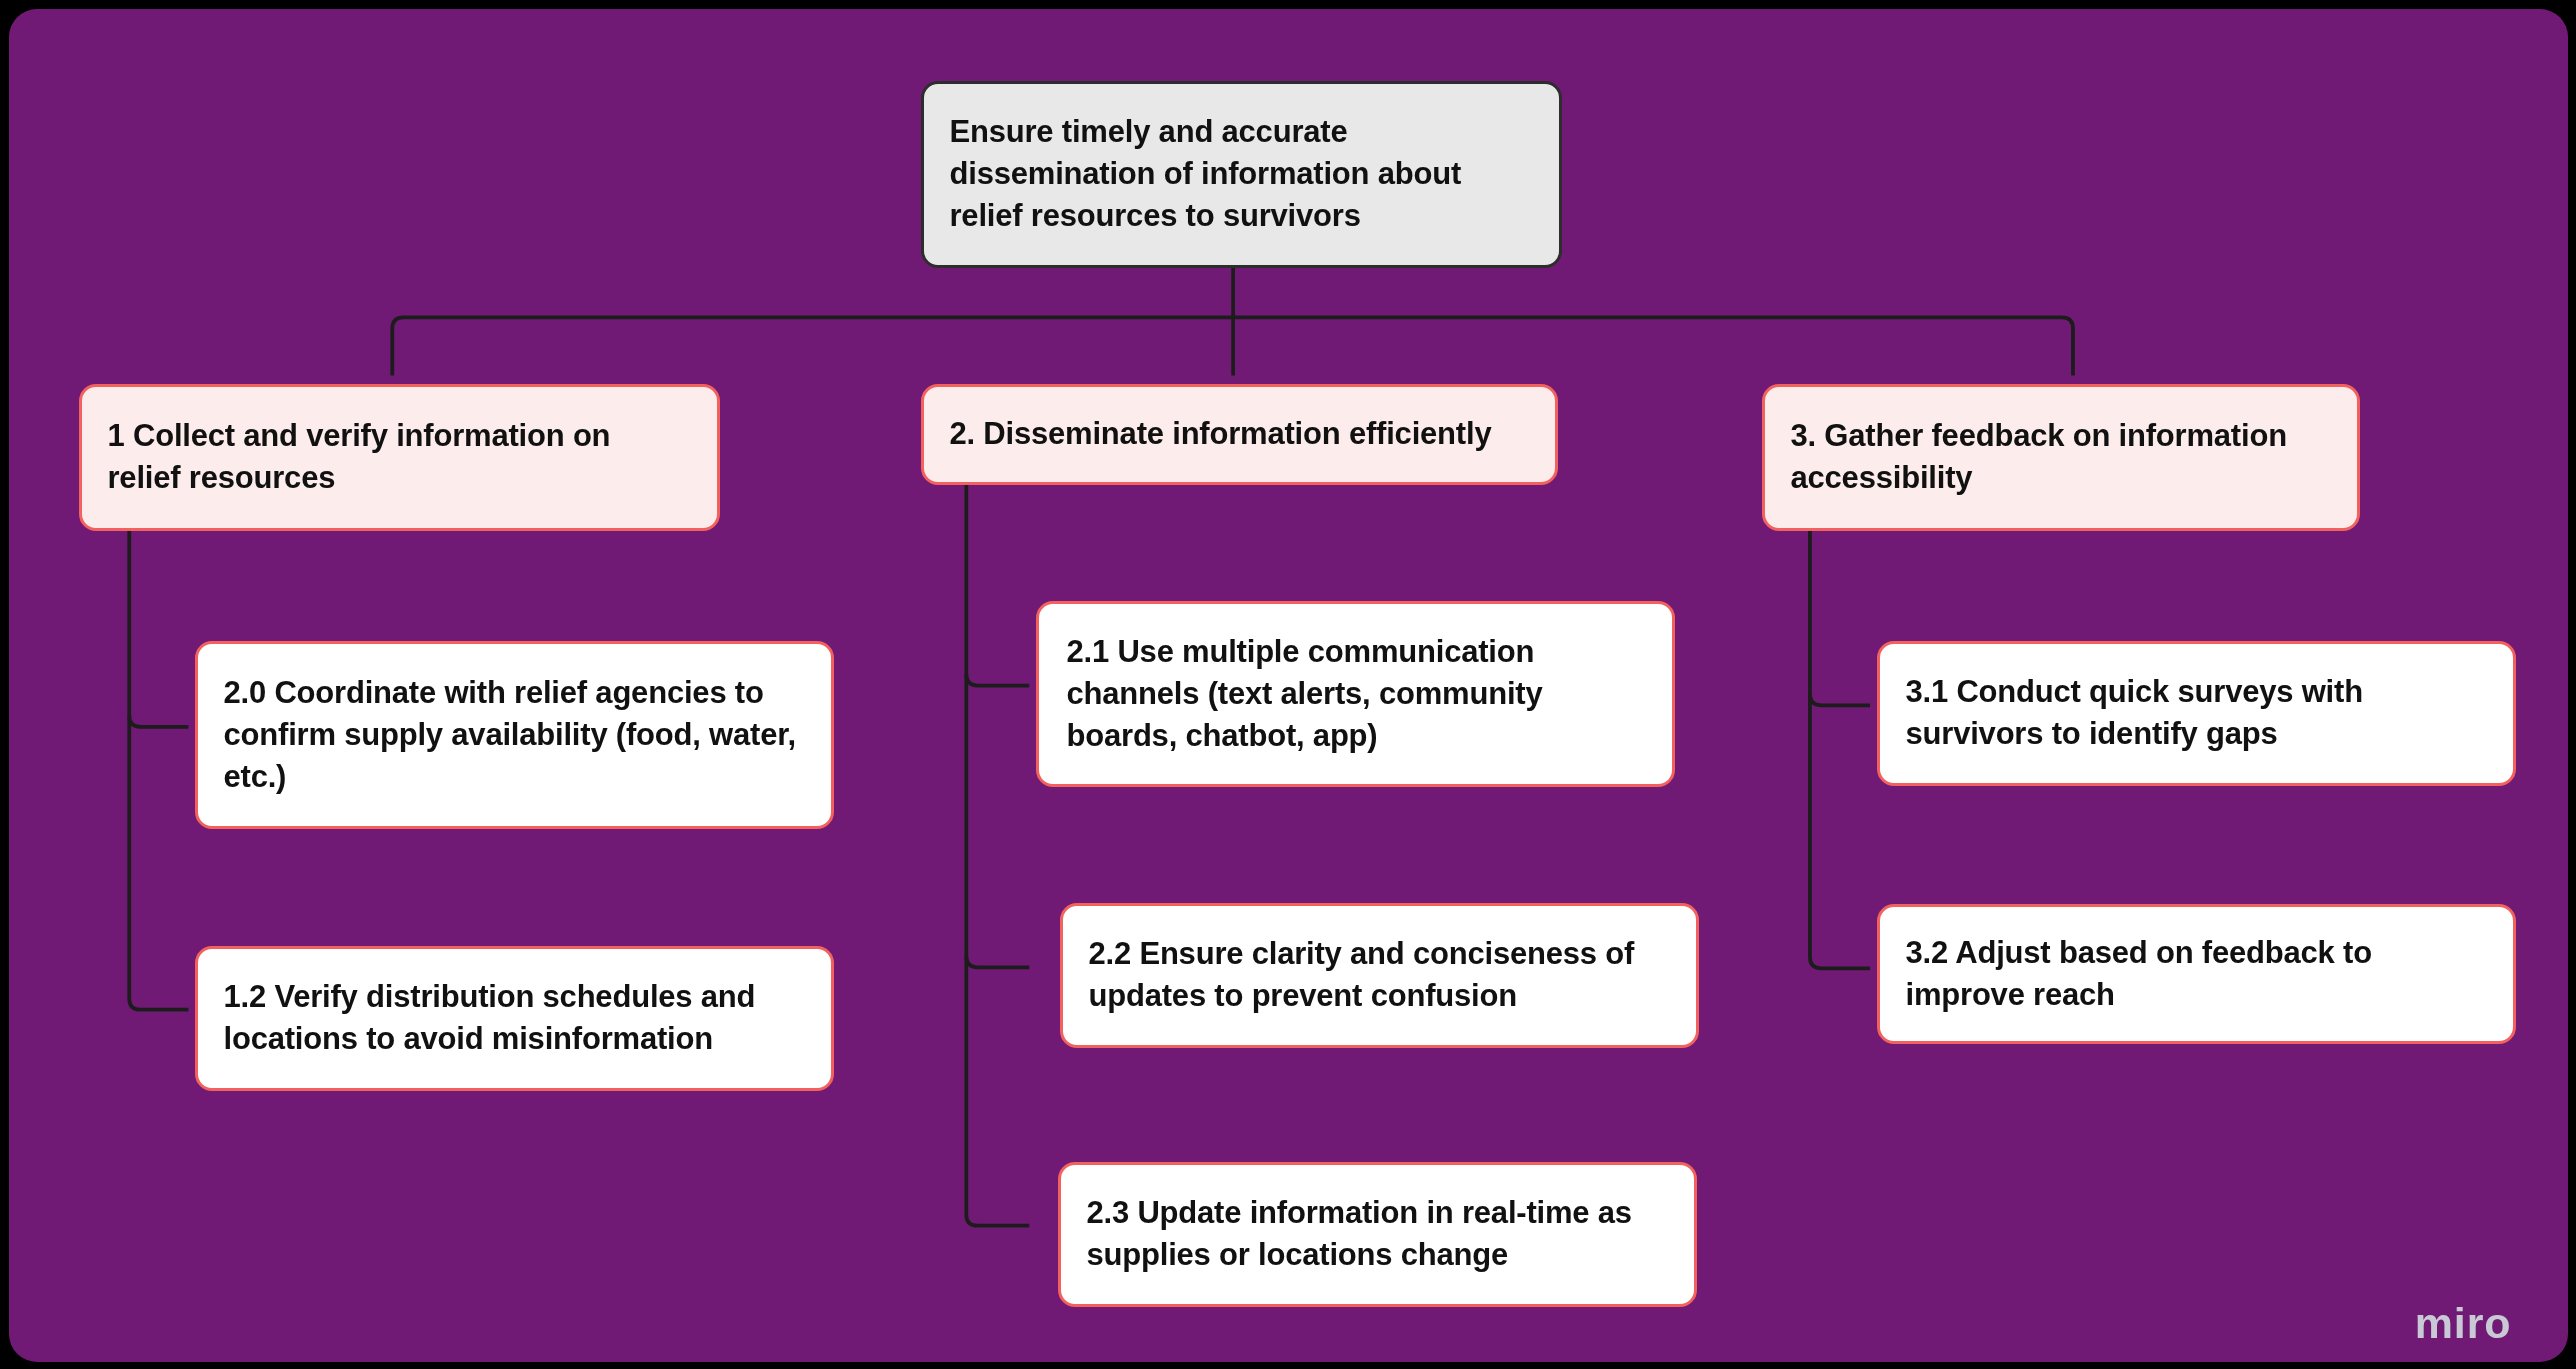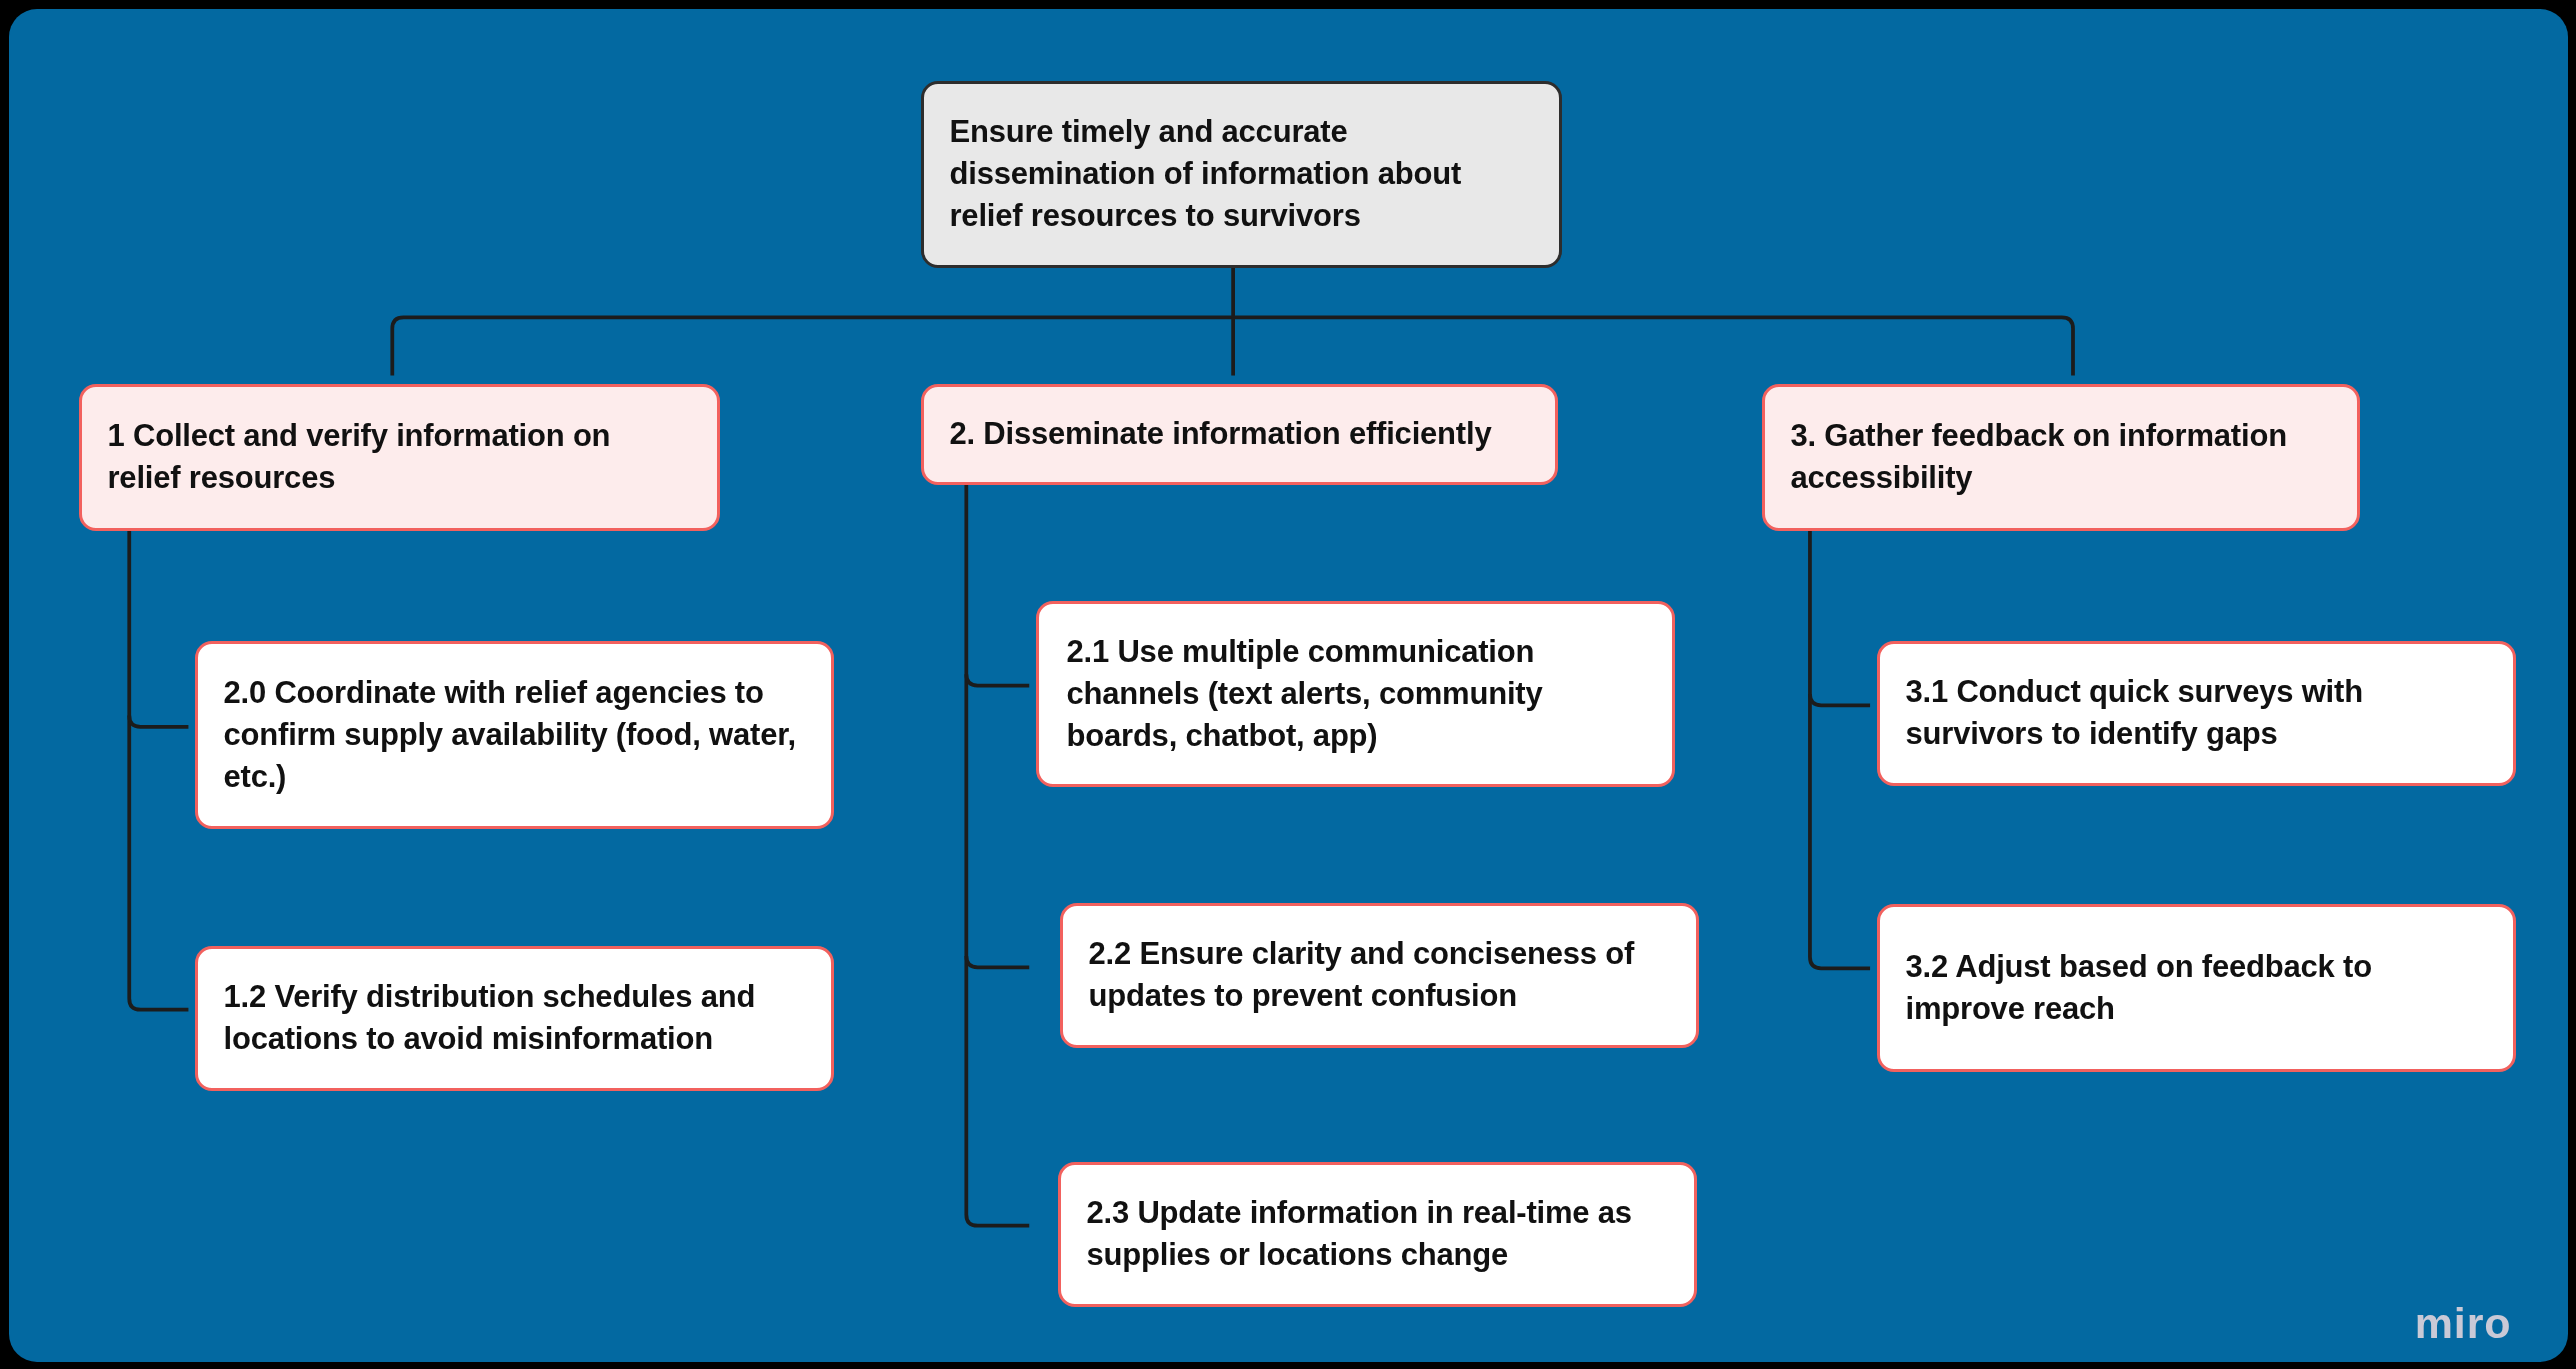--- a/index.html
+++ b/index.html
@@ -6,21 +6,21 @@
   body{
     width:2576px;height:1370px;
     background:#000000;
     position:relative;
     font-family:"Liberation Sans", sans-serif;
     overflow:hidden;
   }
   .surface{
     position:absolute;
     left:8.5px;top:8.5px;right:8.5px;bottom:8.5px;
-    background:#0369a1;
+    background:#701a75;
     border-radius:28px;
   }
   .connectors{
     position:absolute;left:0;top:0;
     pointer-events:none;
   }
   .node{
     position:absolute;
     box-sizing:border-box;
     display:flex;
@@ -42,21 +42,21 @@
   .leaf{background:#ffffff;border-color:#f2615e;}
   .node-1{left:70px;top:375px;width:641px;height:147px;}
   .node-2{left:912px;top:375px;width:637px;height:101px;}
   .node-3{left:1753px;top:375px;width:598px;height:147px;}
   .node-1-1{left:186px;top:632px;width:639px;height:188px;}
   .node-1-2{left:186px;top:937px;width:639px;height:145px;}
   .node-2-1{left:1027px;top:592px;width:639px;height:186px;padding-left:28px;}
   .node-2-2{left:1027px;top:894px;width:639px;height:145px;margin-left:24px;}
   .node-2-3{left:1027px;top:1153px;width:639px;height:145px;margin-left:22px;}
   .node-3-1{left:1868px;top:632px;width:639px;height:145px;}
-  .node-3-2{left:1868px;top:895px;width:639px;height:168px;}
+  .node-3-2{left:1868px;top:895px;width:639px;height:140px;}
   .watermark{
     position:absolute;
     right:56px;top:1266px;
     font-size:43px;
     font-weight:700;
     letter-spacing:0.9px;
     color:#c9c9d6;
     margin-top:24px;
   }
 </style>

